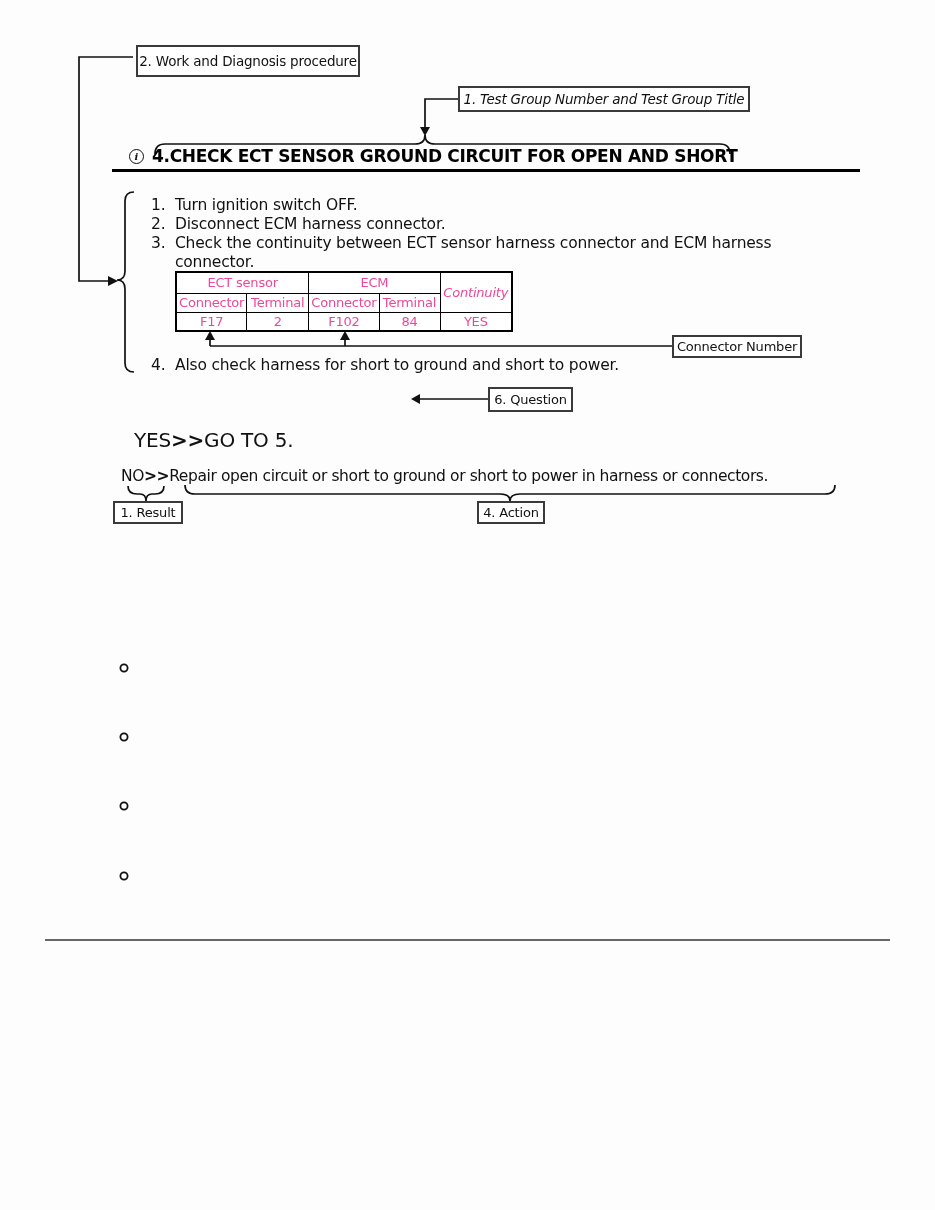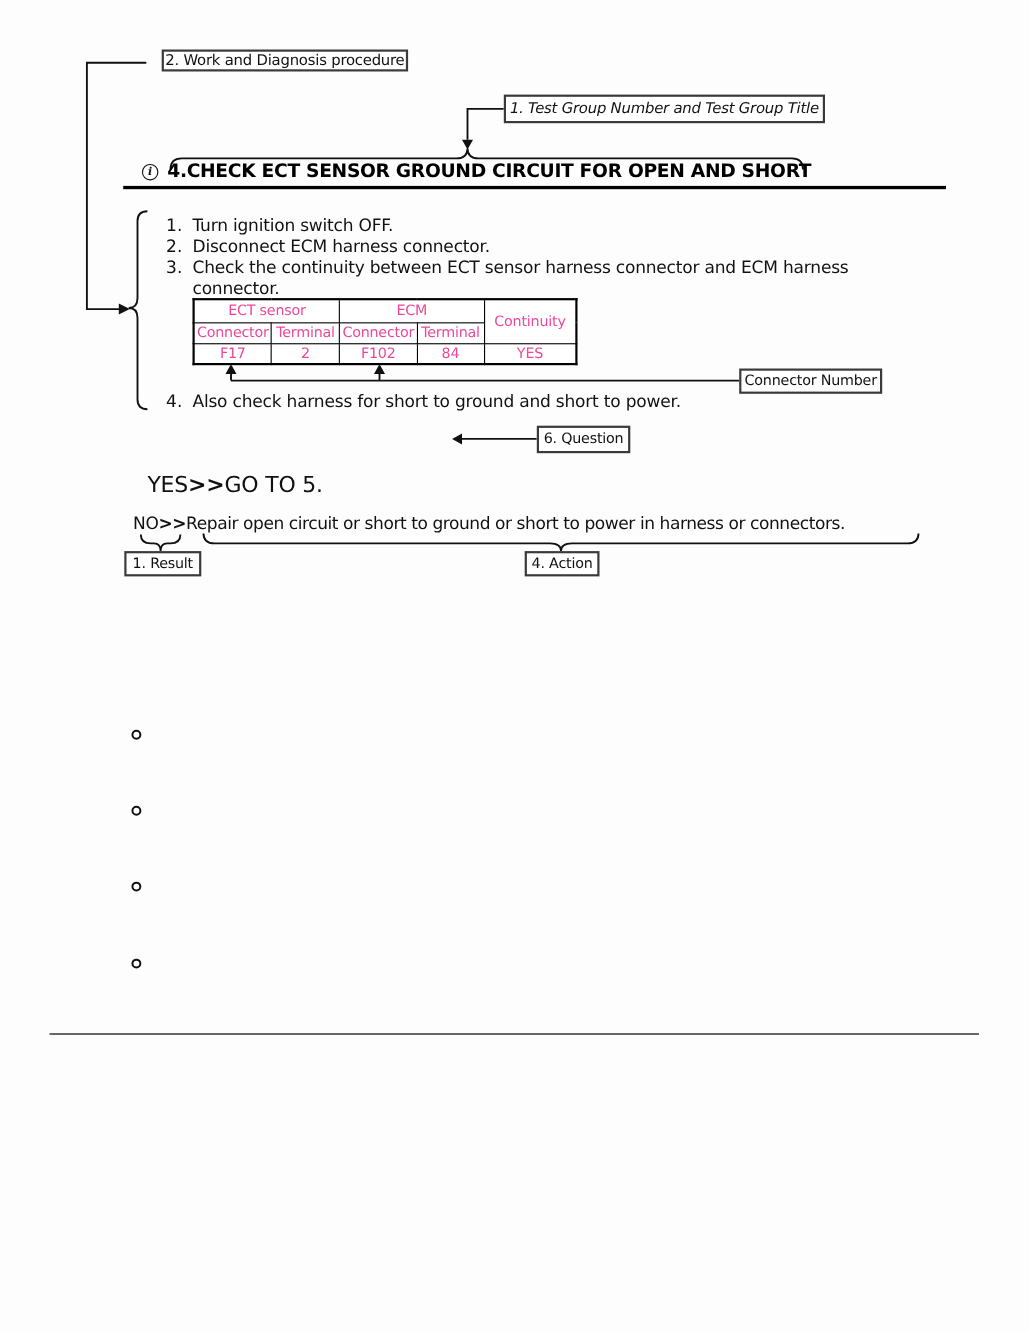--- a/index.html
+++ b/index.html
@@ -80,21 +80,21 @@
   table.spec td {
     border: 1px solid #000;
     text-align: center;
     vertical-align: middle;
     padding: 0 2px;
     height: 19px;
   }
   table.spec tr.group-row td { height: 21px; }
   .col-c1 { width: 70px; } .col-t1 { width: 62px; }
   .col-c2 { width: 70px; } .col-t2 { width: 61px; }
-  .col-cont { width: 84px; }
+  .col-cont { width: 72px; font-style: italic; }
 </style>
 </head>
 <body>
 
 <div class="page">
 
   <svg class="overlay-svg" viewBox="0 0 935 1210" xmlns="http://www.w3.org/2000/svg">
     <g fill="none" stroke="#111" stroke-width="1.7">
       <path d="M133,57 H79 V281 H109"></path>
       <path d="M458,99 H425 V127"></path>
@@ -114,21 +114,21 @@
     </g>
     <g fill="#fff" stroke="#111" stroke-width="1.8">
       <circle cx="124" cy="668" r="3.6"></circle>
       <circle cx="124" cy="737" r="3.6"></circle>
       <circle cx="124" cy="806" r="3.6"></circle>
       <circle cx="124" cy="876" r="3.6"></circle>
     </g>
     <line x1="45" y1="940" x2="890" y2="940" stroke="#666" stroke-width="2"></line>
   </svg>
 
-  <div class="callout" style="left:147px; top:45px; width:224px; height:20px;">2. Work and Diagnosis procedure</div>
+  <div class="callout" style="left:136px; top:45px; width:224px; height:32px;">2. Work and Diagnosis procedure</div>
 
   <div class="callout" style="left:458px; top:86px; width:292px; height:26px;font-style:italic;">1. Test Group Number and Test Group Title</div>
 
   <div class="callout" style="left:672px; top:335px; width:130px; height:23px; font-size:13px;">Connector Number</div>
 
   <div class="callout" style="left:488px; top:387px; width:85px; height:25px; font-size:13px;">6. Question</div>
 
   <div class="callout" style="left:113px; top:501px; width:70px; height:23px; font-size:13px;">1. Result</div>
 
   <div class="callout" style="left:477px; top:501px; width:68px; height:23px; font-size:13px;">4. Action</div>

